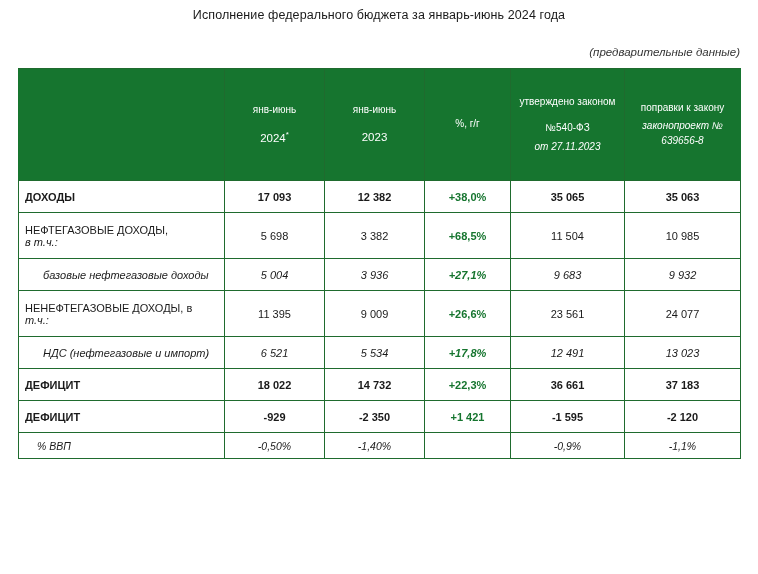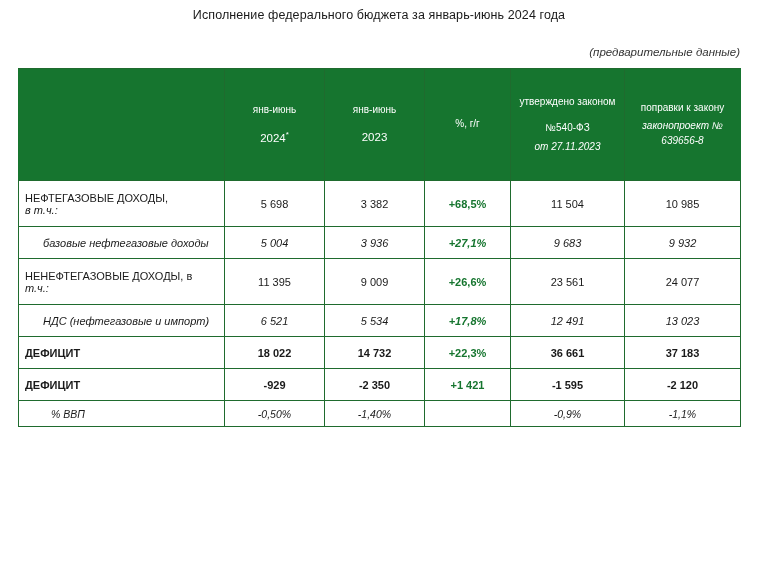--- a/index.html
+++ b/index.html
@@ -98,21 +98,21 @@
     text-align: center;
     color: #16752f;
     font-weight: bold;
   }
   tr.italic td { font-style: italic; }
   tr.italic td.label { padding-left: 24px; }
   td.label .wrap-italic { font-style: italic; }
   tr.r-income td, tr.r-expense td, tr.r-deficit td { font-weight: bold; }
   tr.tall td { height: 46px; padding-left: 6px; }
   tr.gdp td { height: 26px; font-size: 10.5px; font-style: italic; }
-  tr.gdp td.label { padding-left: 32px; }
+  tr.gdp td.label { padding-left: 18px; }
   tr.gdp td.num { color: #1a1a1a; }
 </style>
 </head>
 <body>
 
 <div class="page">
 
   <div class="doc-title">Исполнение федерального бюджета за январь-июнь 2024 года</div>
   <div class="doc-subtitle">(предварительные данные)</div>
 
@@ -147,20 +147,28 @@
           <span class="l3">от 27.11.2023</span>
         </th>
         <th class="hdr-last">
           <span class="l1">поправки к закону</span>
           <span class="l3">законопроект № 639656-8</span>
         </th>
       </tr>
     </thead>
     <tbody>
 
+      <tr class="r-income">
+        <td class="label">ДОХОДЫ</td>
+        <td class="num">17 093</td>
+        <td class="num">12 382</td>
+        <td class="pct">+38,0%</td>
+        <td class="num">35 065</td>
+        <td class="num">35 063</td>
+      </tr>
 
       <tr class="tall">
         <td class="label">
           <div>НЕФТЕГАЗОВЫЕ ДОХОДЫ,</div>
           <div class="wrap-italic">в т.ч.:</div>
         </td>
         <td class="num">5 698</td>
         <td class="num">3 382</td>
         <td class="pct">+68,5%</td>
         <td class="num">11 504</td>

